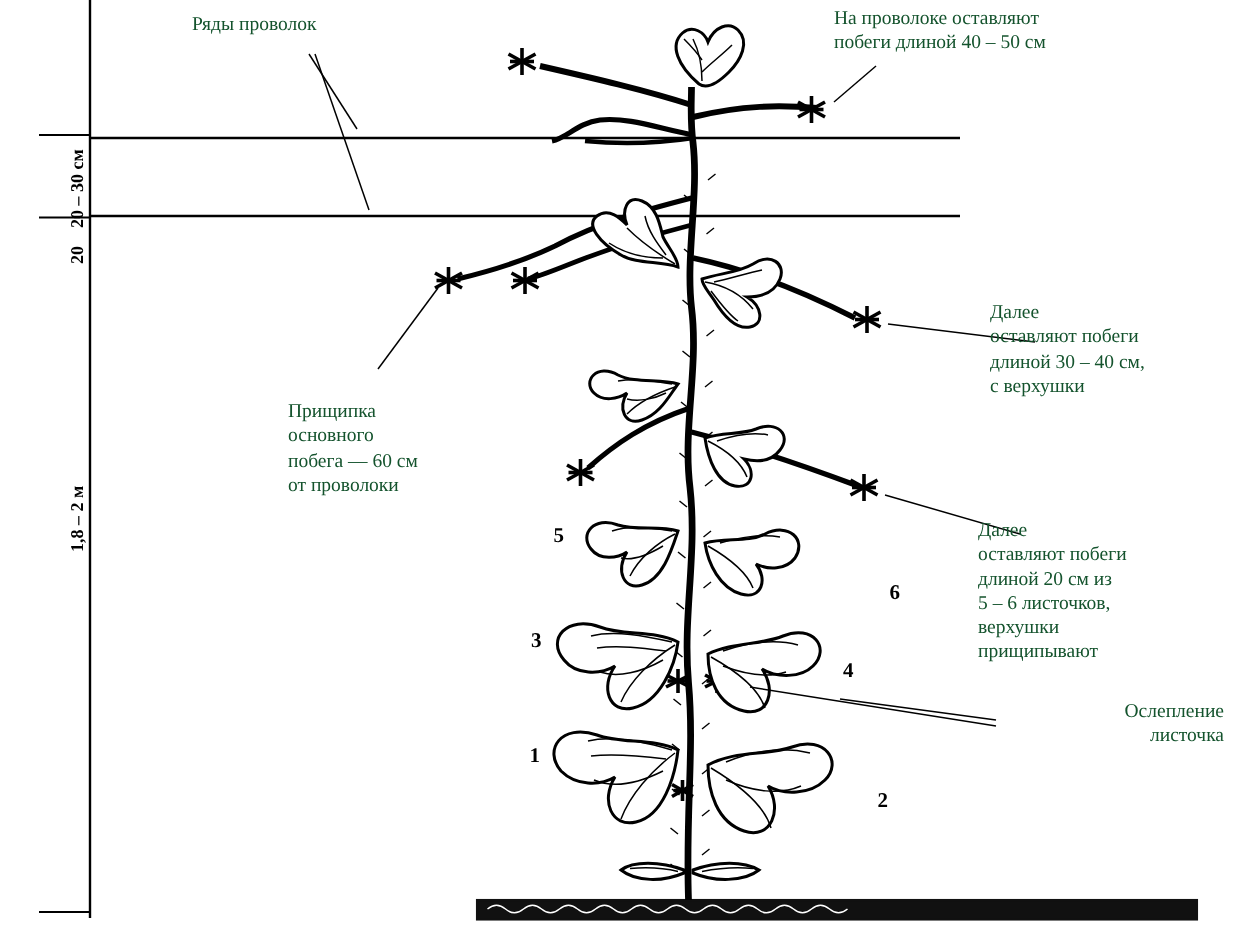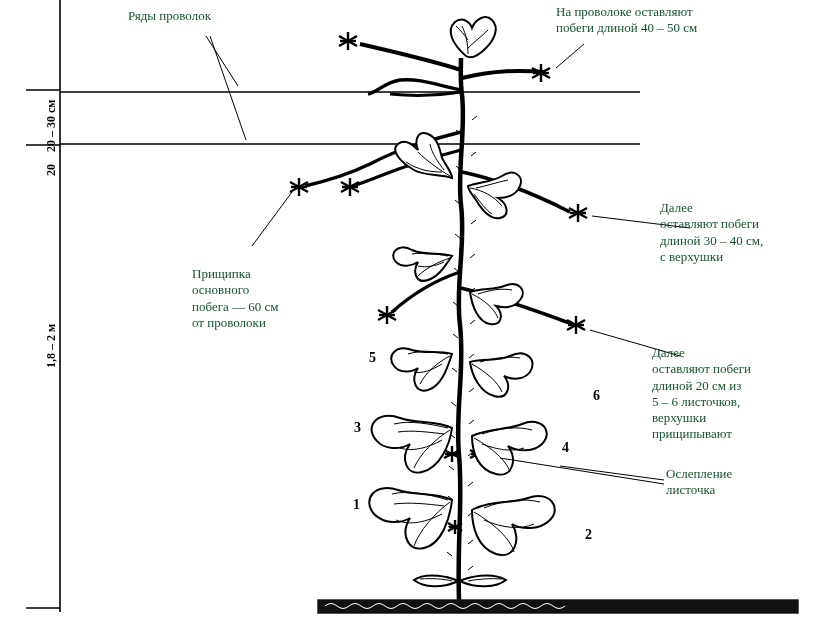--- a/index.html
+++ b/index.html
@@ -315,21 +315,21 @@
   <div class="lbl center" style="left:652px; top:345px; width:186px;">Далее
 оставляют побеги
 длиной 20 см из
 5 – 6 листочков,
 верхушки
 прищипывают</div>
   <div class="lbl left" style="left:192px; top:246px; width:170px;margin-top:20px;">Прищипка
 основного
 побега — 60 см
 от проволоки</div>
-  <div class="lbl left" style="left:666px; top:466px; width:150px;">Ослепление
+  <div class="lbl left" style="left:666px; top:466px; width:150px;text-align:right;">Ослепление
 листочка</div>
 
   <div class="vert" style="left:44px; top:152px; transform: rotate(-90deg);">20 – 30 см</div>
   <div class="vert" style="left:44px; top:176px; transform: rotate(-90deg);">20</div>
   <div class="vert" style="left:44px; top:368px; transform: rotate(-90deg);">1,8 – 2 м</div>
 
   <div class="num" style="left:369px; top:350px;">5</div>
   <div class="num" style="left:593px; top:388px;">6</div>
   <div class="num" style="left:354px; top:420px;">3</div>
   <div class="num" style="left:562px; top:440px;">4</div>

